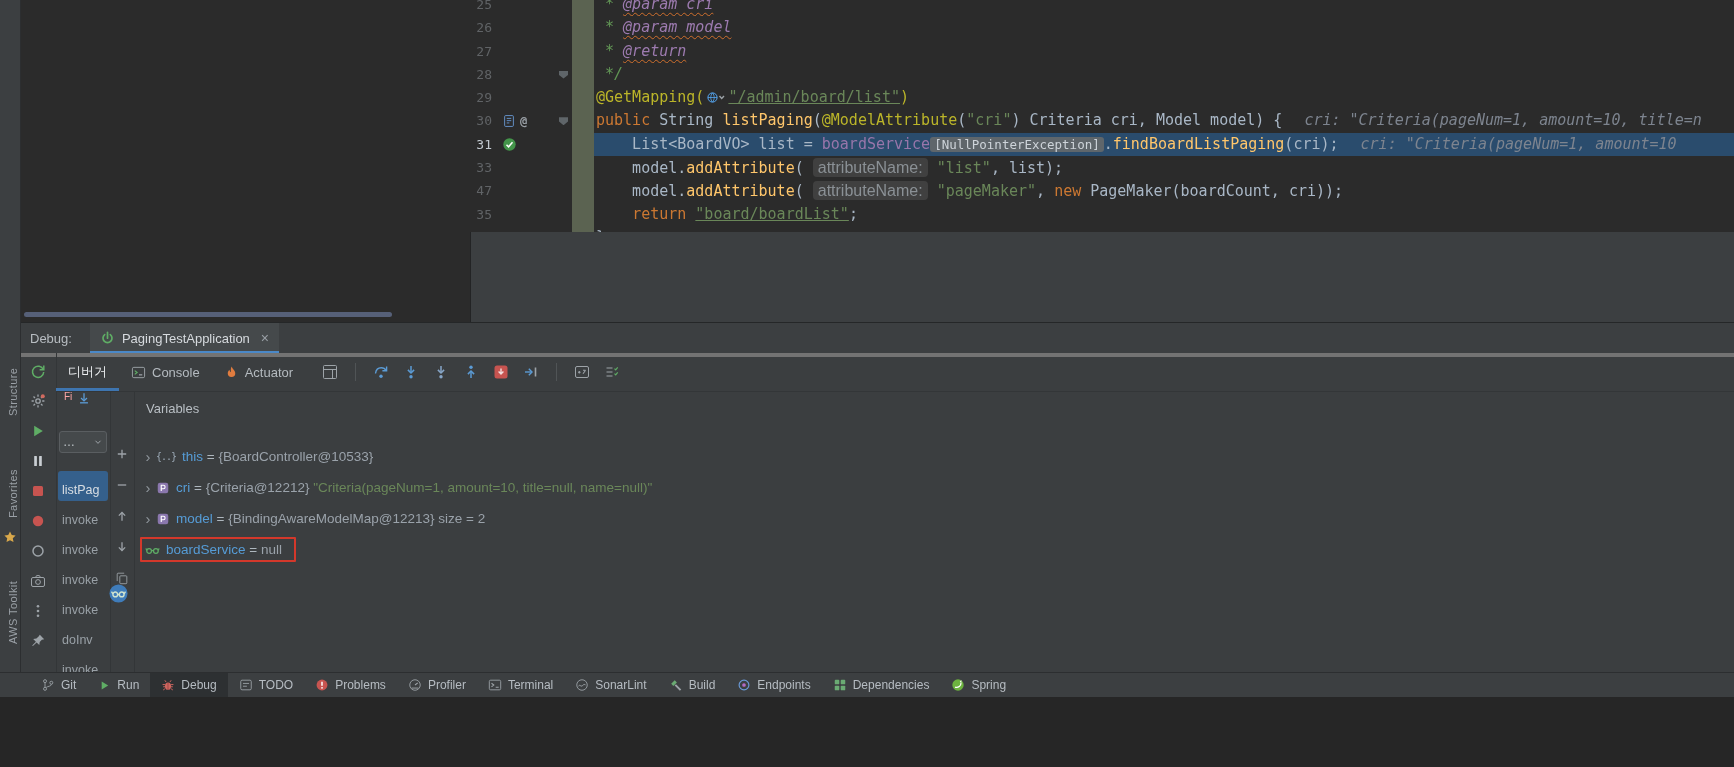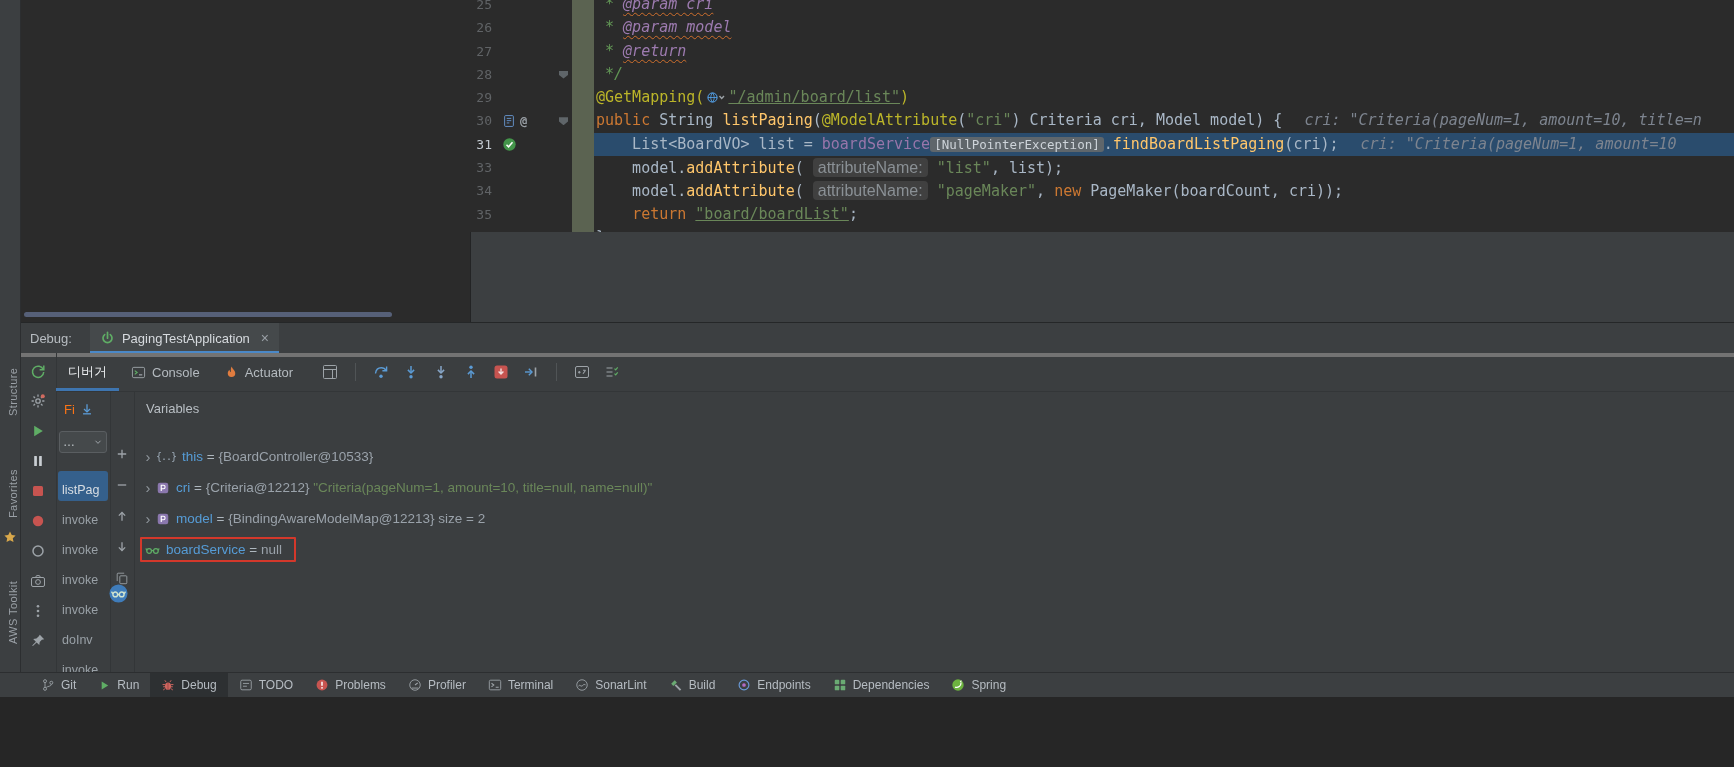--- a/index.html
+++ b/index.html
@@ -54,21 +54,21 @@
   .dbg-left{position:absolute;left:0;top:30px;width:36px;bottom:0;display:flex;flex-direction:column;align-items:center;padding-top:8px;gap:10px;border-right:1px solid #333638}
   .dbg-toolbar{position:absolute;left:36px;top:30px;right:0;height:38px;border-bottom:1px solid #333638;display:flex;align-items:center}
   .dtabs{display:flex;height:100%}
   .dtab{display:flex;align-items:center;gap:6px;padding:0 12px;font-size:13px;color:#b4babf;cursor:pointer}
   .dtab.sel{color:#eceef0;box-shadow:inset 0 -3px 0 #3e75b0}
   .dicons{display:flex;align-items:center;gap:8px;margin-left:14px}
   .vsep{width:1px;height:18px;background:#505456;margin:0 6px}
   .tbtn,.vbtn,.wbtn{width:22px;height:22px;display:flex;align-items:center;justify-content:center;border-radius:4px;cursor:pointer}
   .vbtn{width:20px;height:20px}
   .frames{position:absolute;left:36px;top:68px;width:54px;bottom:0;border-right:1px solid #333638}
-  .frames-header{height:36px;display:flex;align-items:center;gap:5px;padding-left:8px;color:#f97316;font-size:13px}
+  .frames-header{height:36px;display:flex;align-items:flex-start;gap:5px;padding-left:8px;color:#fca5a5;font-size:10px}
   .fcombo{margin:4px 3px 18px 3px;height:20px;background:#45494b;border:1px solid #5a5e61;border-radius:3px;display:flex;align-items:center;justify-content:space-between;padding:0 3px;color:#c0c6cb;font-size:12px;cursor:pointer}
   .frame-row{height:14px;line-height:22.5px;margin:0 2px;padding:8px 4px;font-size:12.5px;color:#99a0a6;white-space:nowrap;overflow:hidden;cursor:pointer}
   .frame-row.sel{background:#35608c;color:#d9dee3;border-radius:3px}
   .watchbar{position:absolute;left:90px;top:68px;width:24px;bottom:0;border-right:1px solid #333638;display:flex;flex-direction:column;align-items:center;padding-top:52px;gap:9px}
   .badge{position:absolute;left:88px;top:260px;width:20px;height:20px;z-index:5}
   .vars{position:absolute;left:114px;top:68px;right:0;bottom:0;overflow:hidden}
   .vars-header{height:34px;display:flex;align-items:center;padding-left:12px;color:#b9bfc4;font-size:13px;width:max-content;cursor:pointer}
   .vars-rows{padding-top:16px}
   .var-row{height:31px;display:flex;align-items:center;padding-left:6px;font-size:13.5px}
   .v-chev{width:16px;color:#8f969c;font-size:15px;text-align:center;cursor:pointer}
@@ -168,21 +168,21 @@
           <span class="strip on"></span>
           <span class="codetext"><span class="t-plain">    List&lt;BoardVO&gt; list = </span><span class="t-fld">boardService</span><span class="t-chip">[NullPointerException]</span><span class="t-plain">.</span><span class="t-mth">findBoardListPaging</span><span class="t-plain">(cri);</span><span class="t-dbg">cri: "Criteria(pageNum=1, amount=10</span></span>
         </div>
         <div class="code-line">
           <span class="ln">33</span>
           <span class="gutter"></span>
           <span class="strip on"></span>
           <span class="codetext"><span class="t-plain">    model.</span><span class="t-mth">addAttribute</span><span class="t-plain">( </span><span class="t-hint">attributeName:</span><span class="t-plain"> </span><span class="t-str">"list"</span><span class="t-plain">, list);</span></span>
         </div>
         <div class="code-line">
-          <span class="ln">34</span>
+          <span class="ln">47</span>
           <span class="gutter"></span>
           <span class="strip on"></span>
           <span class="codetext"><span class="t-plain">    model.</span><span class="t-mth">addAttribute</span><span class="t-plain">( </span><span class="t-hint">attributeName:</span><span class="t-plain"> </span><span class="t-str">"pageMaker"</span><span class="t-plain">, </span><span class="t-kw">new</span><span class="t-plain"> PageMaker(boardCount, cri));</span></span>
         </div>
         <div class="code-line">
           <span class="ln">35</span>
           <span class="gutter"></span>
           <span class="strip on"></span>
           <span class="codetext"><span class="t-plain">    </span><span class="t-kw">return</span><span class="t-plain"> </span><span class="t-strlink">"board/boardList"</span><span class="t-plain">;</span></span>
         </div>

